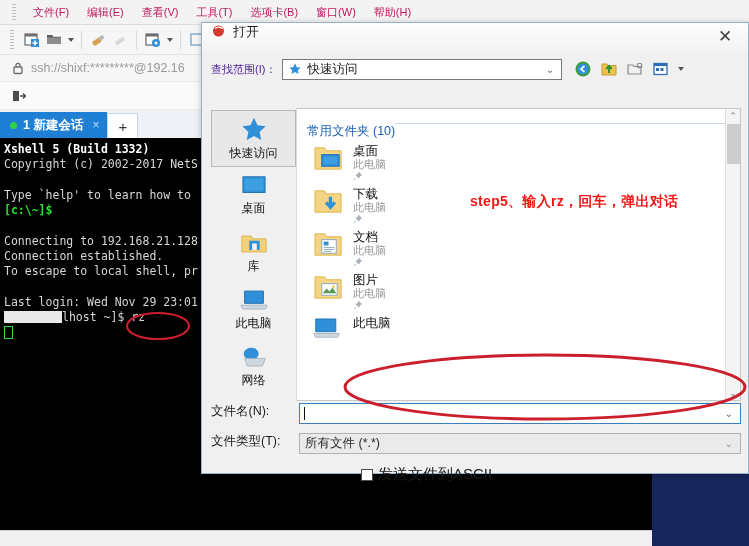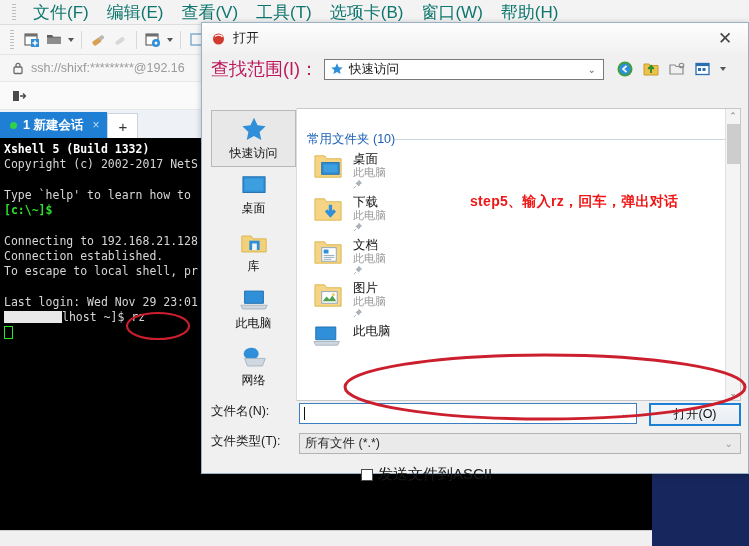--- a/index.html
+++ b/index.html
@@ -14,21 +14,21 @@
   #xshell{position:absolute;left:0;top:0;width:749px;height:546px;background:#f0f0f0;}
   .menubar{
     position:absolute;left:0;top:0;width:749px;height:25px;
     background:#f3f3f3;border-bottom:1px solid #dcdcdc;
     display:flex;align-items:center;padding-left:12px;box-sizing:border-box;
   }
   .menubar .grip{
     width:4px;height:17px;margin-right:8px;
     background:repeating-linear-gradient(to bottom,#bdbdbd 0 1px,transparent 1px 3px);
   }
-  .menu-item{padding:2px 9px;color:#0f766e;font-size:17px;white-space:nowrap;}
+  .menu-item{padding:2px 9px;color:#be185d;font-size:11px;white-space:nowrap;}
 
   .toolbar{
     position:absolute;left:0;top:25px;width:749px;height:30px;
     background:#f6f6f6;border-bottom:1px solid #e4e4e4;
     display:flex;align-items:center;padding-left:10px;box-sizing:border-box;
   }
   .toolbar .grip{
     width:4px;height:19px;margin-right:7px;
     background:repeating-linear-gradient(to bottom,#bdbdbd 0 1px,transparent 1px 3px);
   }
@@ -89,28 +89,28 @@
   #rightpanel{position:absolute;left:652px;top:440px;width:97px;height:106px;background:#17265c;}
   #botstrip{position:absolute;left:0;top:530px;width:735px;height:16px;background:#f0f0f0;border-top:1px solid #cfcfcf;box-sizing:border-box;}
 
   
   #dialog{
     position:absolute;left:201px;top:22px;width:548px;height:452px;
     background:#f0f0f0;border:1px solid #9ab2c8;box-sizing:border-box;
     box-shadow:0 1px 6px rgba(0,0,0,.25);
   }
   .dlg-title{
-    height:30px;display:flex;align-items:center;padding:0 6px 0 9px;
+    height:30px;display:flex;align-items:flex-start;padding:0 6px 0 9px;
     background:linear-gradient(to bottom,#fdfdfd,#f2f2f2);box-sizing:border-box;
   }
   .dlg-title .ttext{font-size:13px;color:#1a1a1a;margin-left:7px;}
   .dlg-close{margin-left:auto;width:34px;height:26px;display:flex;align-items:center;justify-content:center;color:#444;font-size:17px;}
 
   .dlg-row1{height:32px;display:flex;align-items:center;padding:0 9px;box-sizing:border-box;}
-  .lbl{font-size:18px;color:#be185d;white-space:nowrap;}
+  .lbl{font-size:11px;color:#4c1d95;white-space:nowrap;}
   .combo{
     height:21px;border:1px solid #7a7a7a;background:#ffffff;
     display:flex;align-items:center;padding:0 2px 0 5px;box-sizing:border-box;
     font-size:12.5px;color:#111;
   }
   .combo .chev{margin-left:auto;color:#6b6b6b;font-size:10px;padding:0 5px;}
   .dlg-tools{display:flex;align-items:center;gap:5px;margin-left:10px;}
   .dlg-tools .tb{width:21px;height:20px;display:flex;align-items:center;justify-content:center;}
 
   .dlg-body{position:absolute;left:9px;top:85px;width:530px;height:293px;display:flex;}
@@ -119,21 +119,21 @@
     padding-top:2px;
   }
   .place{height:57px;display:flex;flex-direction:column;align-items:center;justify-content:center;gap:2px;}
   .place.selected{background:#e8e8e8;border:1px solid #b9b9b9;box-sizing:border-box;}
   .place .plabel{font-size:12px;color:#111;}
 
   .filelist{
     flex:1;background:#ffffff;border:1px solid #c8c8c8;border-left:none;
     box-sizing:border-box;position:relative;overflow:hidden;
   }
-  .group-head{display:flex;align-items:center;padding:22px 6px 2px 10px;}
+  .group-head{display:flex;align-items:flex-start;padding:14px 6px 2px 10px;}
   .group-head .gtitle{color:#1a5fb4;font-size:12.5px;white-space:nowrap;}
   .group-head .gline{flex:1;height:1px;background:#c9d7e4;}
   .group-head .gchev{color:#1a3f6b;font-size:10px;}
   .frow{display:flex;align-items:flex-start;padding:1px 0 1px 16px;height:43px;box-sizing:border-box;}
   .frow .ftext{margin-left:9px;margin-top:1px;}
   .frow .fname{font-size:12.5px;color:#111;line-height:14px;}
   .frow .fsub{font-size:11px;color:#9a9a9a;line-height:13px;}
   .frow .fpin{font-size:10px;color:#a8a8a8;line-height:11px;}
   .list-scroll{
     position:absolute;right:0;top:0;width:15px;height:100%;
@@ -481,21 +481,20 @@
   </div>
 
   <div class="dlg-bottom">
     <div class="brow">
       <span class="blbl">文件名(N):</span>
       <div class="fname-input">
         <span class="caretbar"></span>
         <span></span>
         <span class="chev" style="margin-left:auto;color:#6b6b6b;font-size:10px;padding:0 5px">⌄</span>
       </div>
-      <div class="btn primary">打开(O)</div>
     </div>
     <div class="brow">
       <span class="blbl">文件类型(T):</span>
       <div class="ftype-input">
         <span>所有文件 (*.*)</span>
         <span class="chev" style="margin-left:auto;color:#9a9a9a;font-size:10px;padding:0 5px">⌄</span>
       </div>
     </div>
     <div class="ascii-row">
       <span class="cbx"></span>

